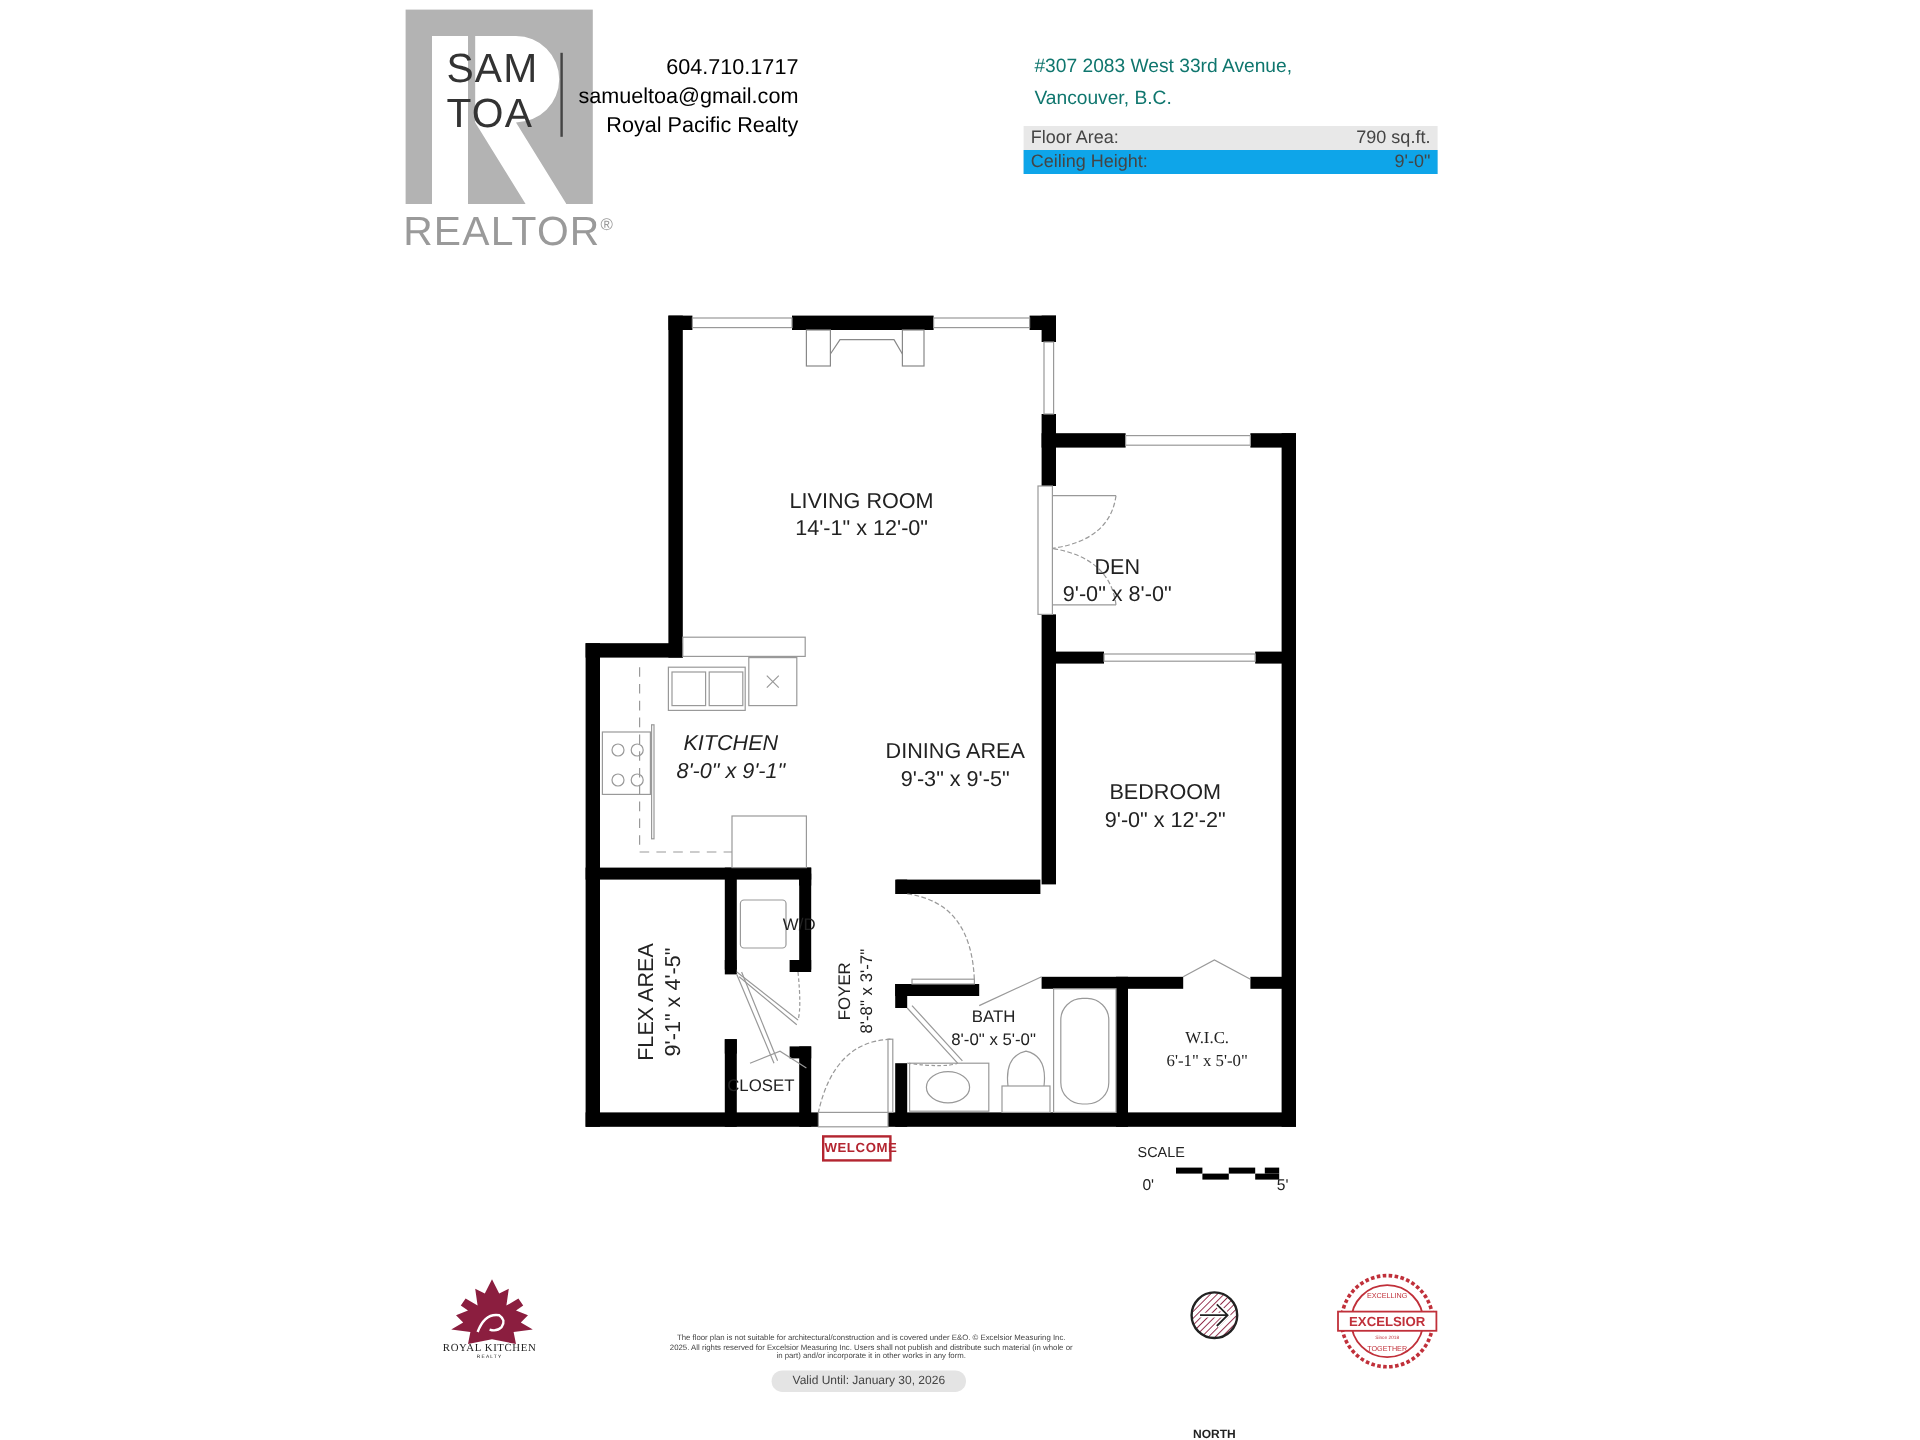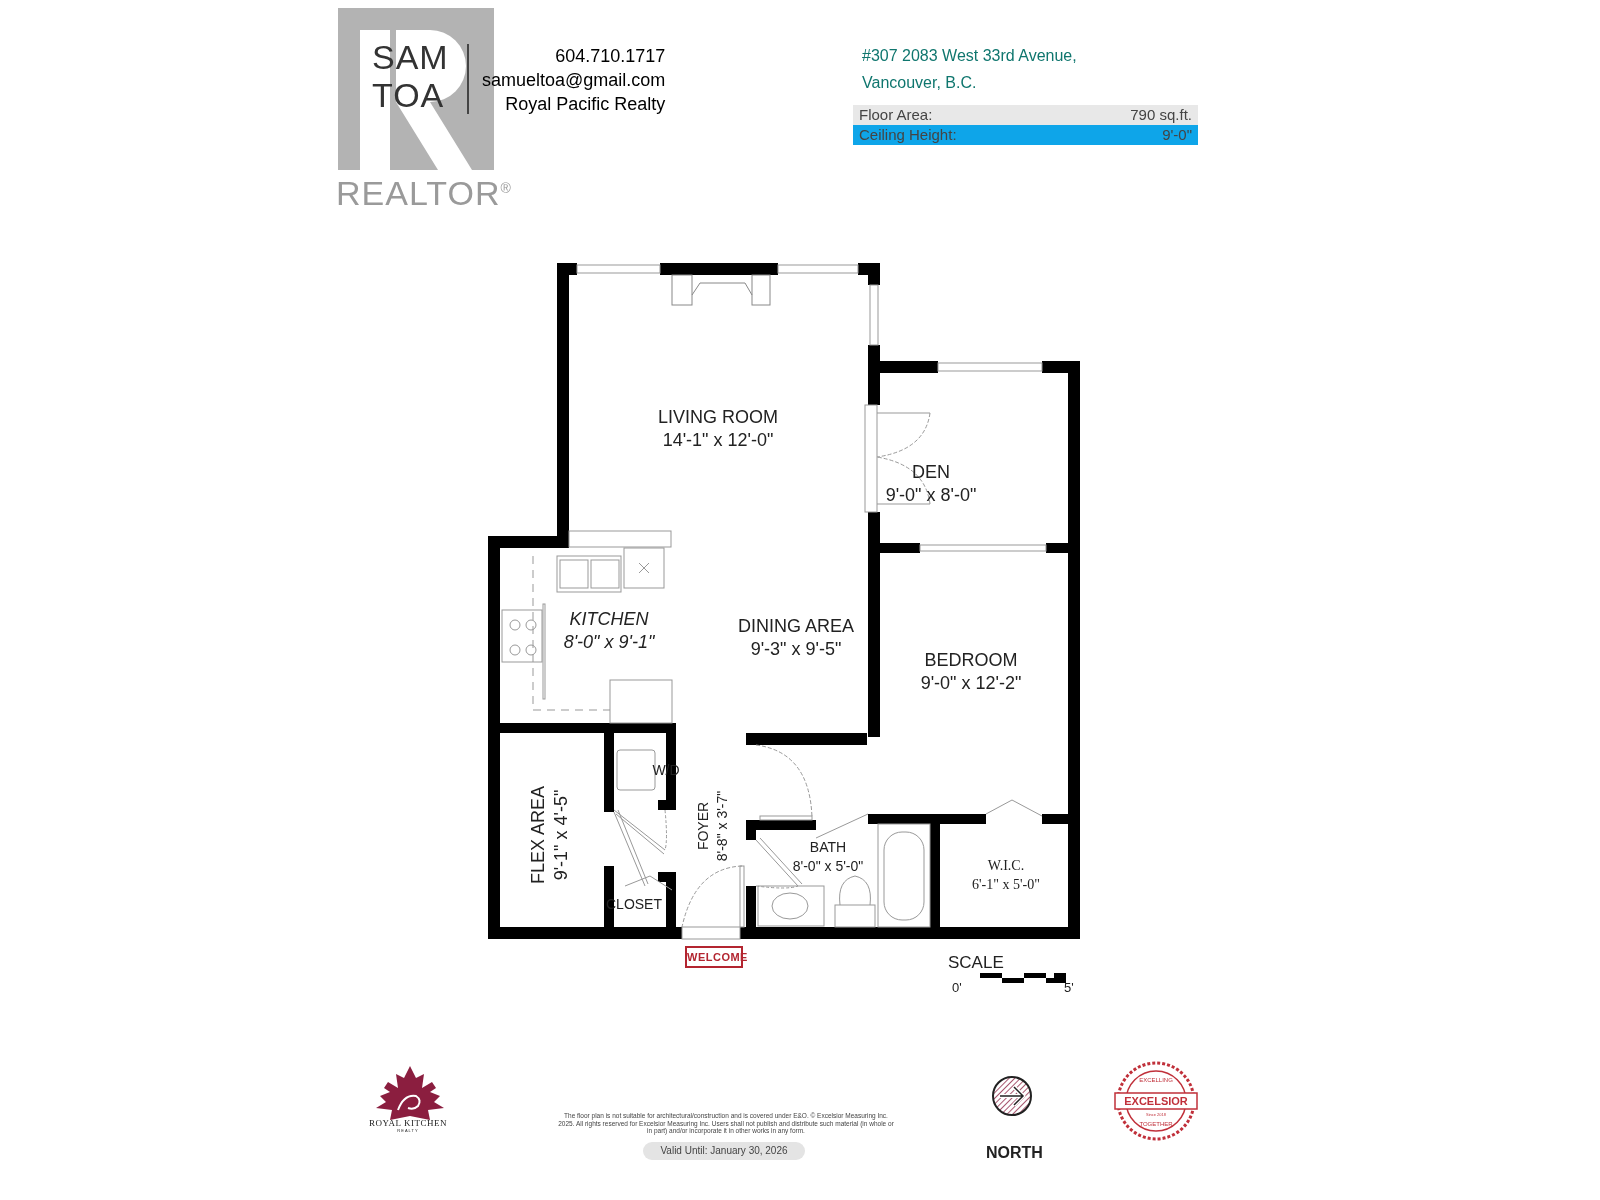--- a/index.html
+++ b/index.html
@@ -18,30 +18,30 @@
   .specs{left:853px;top:105px;width:345px;background:#e8e8e8;}
   .spec-row{display:flex;justify-content:space-between;padding:0 6px;font-size:15px;line-height:20px;color:#444;}
   .spec-row.alt{background:#0ea5e9;}
   
   .plan{left:0;top:0;width:1600px;height:1200px;}
   .room-label{position:absolute;text-align:center;font-size:18px;line-height:23px;color:#222;white-space:nowrap;transform:translateX(-50%);}
   .room-label .dim{display:block;}
   .room-small{font-size:14px;line-height:19px;}
   .vertical{transform:translateX(-50%) rotate(-90deg);transform-origin:center center;}
   .welcome{left:685px;top:946px;width:54px;height:18px;border:2px solid #b32530;color:#b32530;font-size:11px;font-weight:bold;text-align:center;line-height:18px;letter-spacing:0.5px;}
-  .scale-label{left:948px;top:953px;font-size:17px;color:#222;}
+  .scale-label{left:948px;top:953px;font-size:12px;color:#222;}
   .scale-tick{font-size:13px;color:#222;}
   
   .valid-pill{left:643px;top:1142px;width:162px;height:18px;background:#e4e4e4;border-radius:9px;font-size:10px;text-align:center;line-height:18px;color:#444;}
   .disclaimer{left:556px;top:1112px;width:340px;font-size:6.5px;line-height:7.5px;text-align:center;color:#444;}
   .rp-logo{left:370px;top:1064px;width:80px;height:62px;}
   .rp-name{left:358px;top:1118px;width:100px;text-align:center;font-size:9px;font-family:"Liberation Serif",serif;letter-spacing:0.5px;color:#222;}
   .rp-sub{left:358px;top:1128px;width:100px;text-align:center;font-size:4px;letter-spacing:1px;color:#222;}
   .north-icon{left:990px;top:1074px;width:44px;height:44px;}
-  .north-label{left:986px;top:1144px;width:52px;text-align:center;font-size:16px;font-weight:bold;color:#222;}
+  .north-label{left:986px;top:1190px;width:52px;text-align:center;font-size:10px;font-weight:bold;color:#222;}
   .excelsior{left:1113px;top:1060px;width:86px;height:82px;}
 </style>
 </head>
 <body>
 
 <div class="abs realtor-box"></div>
 <svg class="abs realtor-r" viewBox="0 0 112 140">
   <rect x="0" y="0" width="30" height="140" fill="#fff"></rect>
   <path d="M36 0 H70 A36 36 0 0 1 70 72 L112 140 H78 L36 72 Z" fill="#fff"></path>
 </svg>

